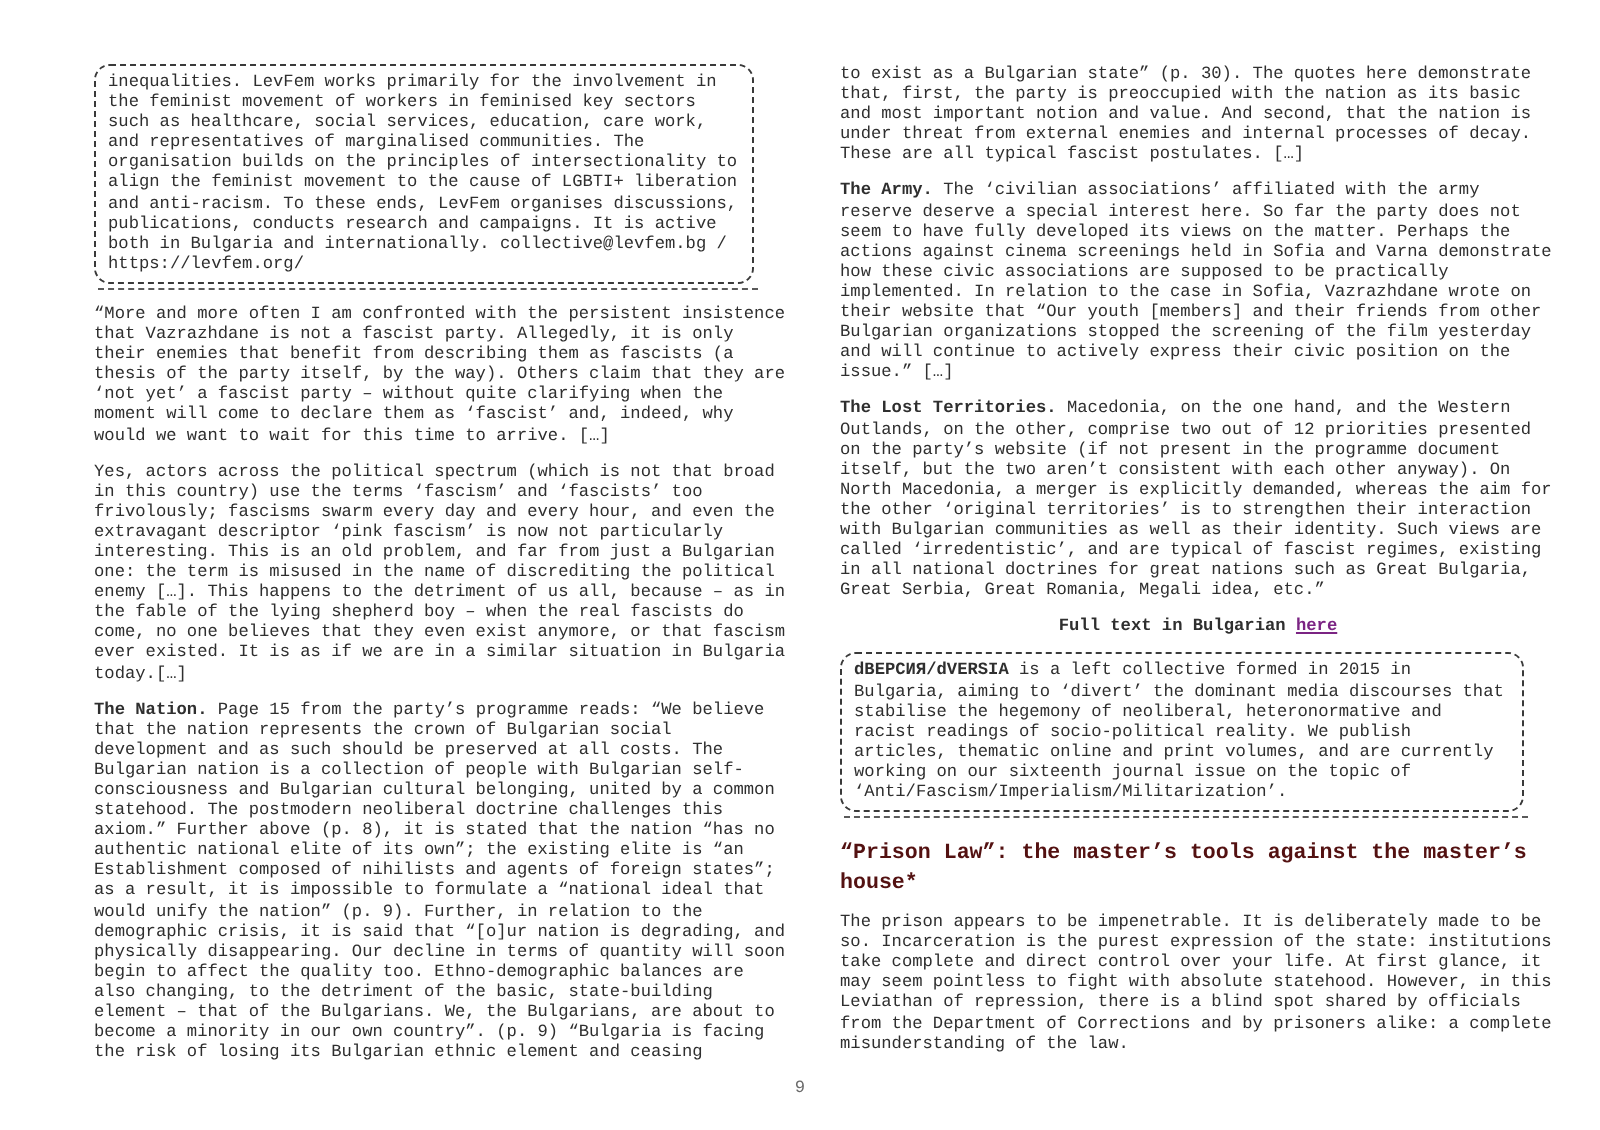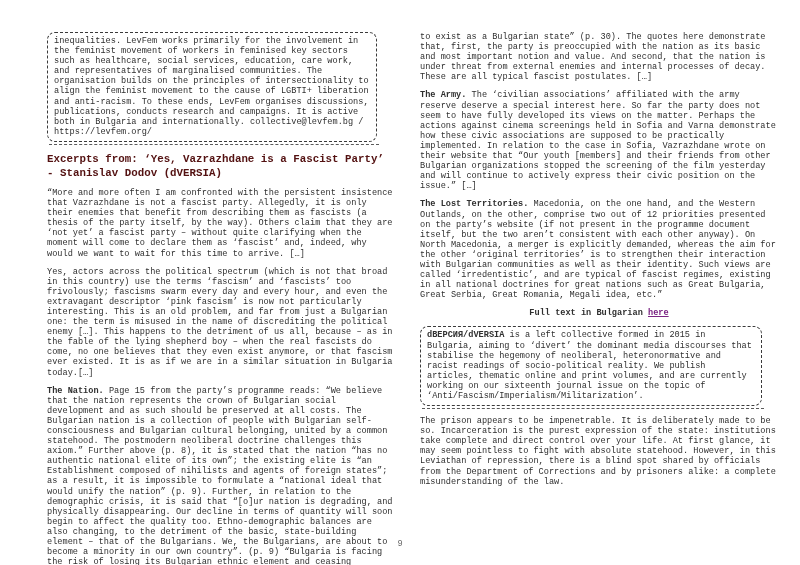--- a/index.html
+++ b/index.html
@@ -50,21 +50,20 @@
 </style>
 </head>
 <body>
 
 <div class="col col-left">
 
   <div class="info-box">
     <span>inequalities. LevFem works primarily for the involvement in the feminist movement of workers in feminised key sectors such as healthcare, social services, education, care work, and representatives of marginalised communities. The organisation builds on the principles of intersectionality to align the feminist movement to the cause of LGBTI+ liberation and anti-racism. To these ends, LevFem organises discussions, publications, conducts research and campaigns. It is active both in Bulgaria and internationally. collective@levfem.bg / https://levfem.org/</span>
   </div>
 
-  <div class="section-heading">Excerpts from: ‘Yes, Vazrazhdane is a Fascist Party’ - Stanislav Dodov (dVERSIA)</div>
 
   <p>
     <span>“More and more often I am confronted with the persistent insistence that Vazrazhdane is not a fascist party. Allegedly, it is only their enemies that benefit from describing them as fascists (a thesis of the party itself, by the way). Others claim that they are ‘not yet’ a fascist party – without quite clarifying when the moment will come to declare them as ‘fascist’ and, indeed, why would we want to wait for this time to arrive. […]</span>
   </p>
 
   <p>
     <span>Yes, actors across the political spectrum (which is not that broad in this country) use the terms ‘fascism’ and ‘fascists’ too frivolously; fascisms swarm every day and every hour, and even the extravagant descriptor ‘pink fascism’ is now not particularly interesting. This is an old problem, and far from just a Bulgarian one: the term is misused in the name of discrediting the political enemy […]. This happens to the detriment of us all, because – as in the fable of the lying shepherd boy – when the real fascists do come, no one believes that they even exist anymore, or that fascism ever existed. It is as if we are in a similar situation in Bulgaria today.[…]</span>
   </p>
 
   <p>
@@ -88,20 +87,21 @@
   </p>
 
   <p class="fulltext">
     <span>Full text in Bulgarian </span><a class="doc-link">here</a>
   </p>
 
   <div class="info-box">
     <span class="lead">dВЕРСИЯ/dVERSIA</span><span> is a left collective formed in 2015 in Bulgaria, aiming to ‘divert’ the dominant media discourses that stabilise the hegemony of neoliberal, heteronormative and racist readings of socio-political reality. We publish articles, thematic online and print volumes, and are currently working on our sixteenth journal issue on the topic of ‘Anti/Fascism/Imperialism/Militarization’.</span>
   </div>
 
+  <div class="section-heading heading-prison">“Prison Law”: the master’s tools against the master’s house*</div>
 
   <p>
     <span>The prison appears to be impenetrable. It is deliberately made to be so. Incarceration is the purest expression of the state: institutions take complete and direct control over your life. At first glance, it may seem pointless to fight with absolute statehood. However, in this Leviathan of repression, there is a blind spot shared by officials from the Department of Corrections and by prisoners alike: a complete misunderstanding of the law.</span>
   </p>
 
 
 </div>
 
 <div class="page-number">9</div>
 

